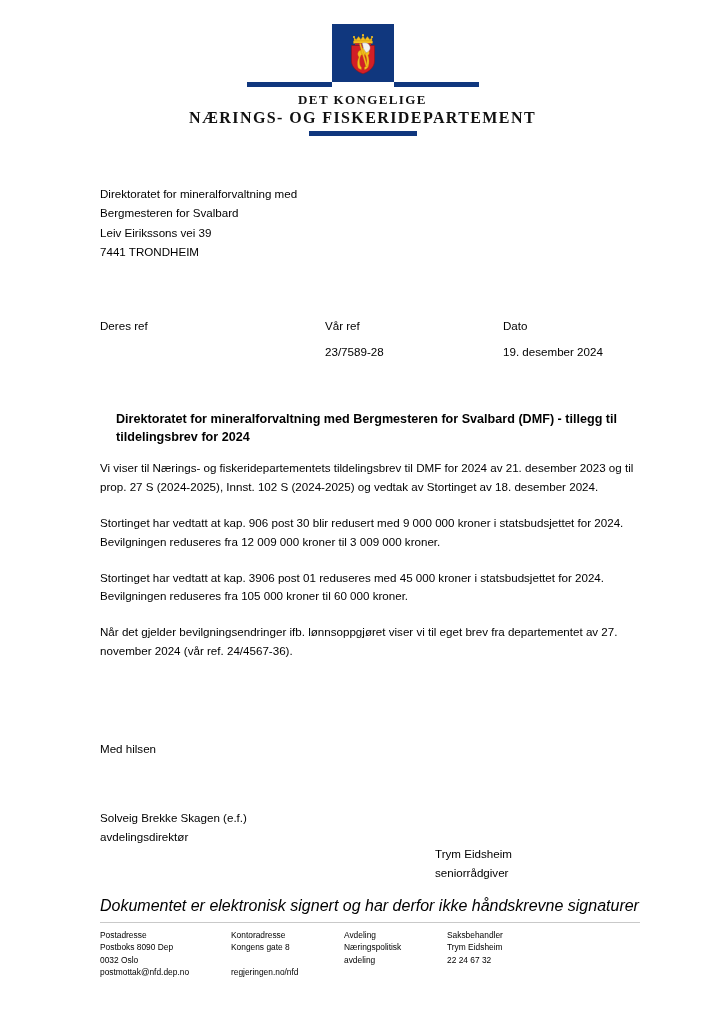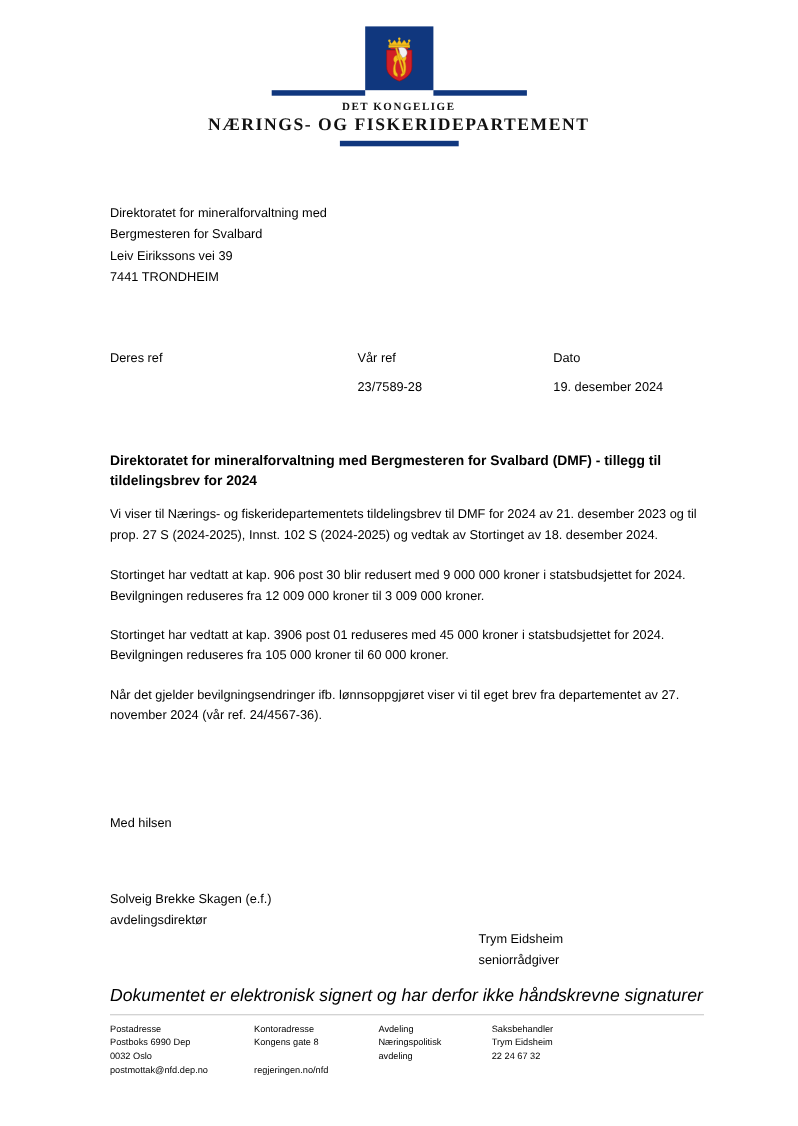--- a/index.html
+++ b/index.html
@@ -59,21 +59,21 @@
   .dept-name {
     font-family: "Liberation Serif", serif;
     font-weight: bold;
     color: #111111;
     text-align: center;
     line-height: 1.22;
     margin-top: 5px;
     letter-spacing: 1.4px;
     font-size: 14.5px;
   }
-  .dept-line1 { font-size: 10px; }
+  .dept-line1 { font-size: 13px; }
   .dept-line2 { font-size: 16px; }
   .bottom-bar {
     width: 108px;
     height: 5px;
     background: #10377e;
     margin-top: 4px;
   }
 
   
   .content {
@@ -107,21 +107,21 @@
   }
   .ref-col .ref-label { line-height: 1.6; }
   .ref-col .ref-value { margin-top: 7px; line-height: 1.6; white-space: nowrap; }
   .ref-c1 { left: 0; }
   .ref-c2 { left: 225px; }
   .ref-c3 { left: 403px; }
 
   .doc-title {
     position: absolute;
     top: 411px;
-    left: 0;
+    left: 16px;
     width: 565px;
     font-weight: bold;
     font-size: 12.6px;
     line-height: 1.42;
   }
 
   .body-text {
     position: absolute;
     top: 459px;
     left: 0;
@@ -289,21 +289,21 @@
 
     <div class="esign-note">Dokumentet er elektronisk signert og har derfor ikke håndskrevne signaturer</div>
   </div>
 
   <div class="footer">
     <div class="footer-rule"></div>
     <div class="footer-table">
 
       <div class="footer-col fc1">
         <div>Postadresse</div>
-        <div>Postboks 6990 Dep</div>
+        <div>Postboks 8090 Dep</div>
         <div>0032 Oslo</div>
         <div>postmottak@nfd.dep.no</div>
       </div>
 
       <div class="footer-col fc2">
         <div>Kontoradresse</div>
         <div>Kongens gate 8</div>
         <div>&nbsp;</div>
         <div>regjeringen.no/nfd</div>
       </div>

